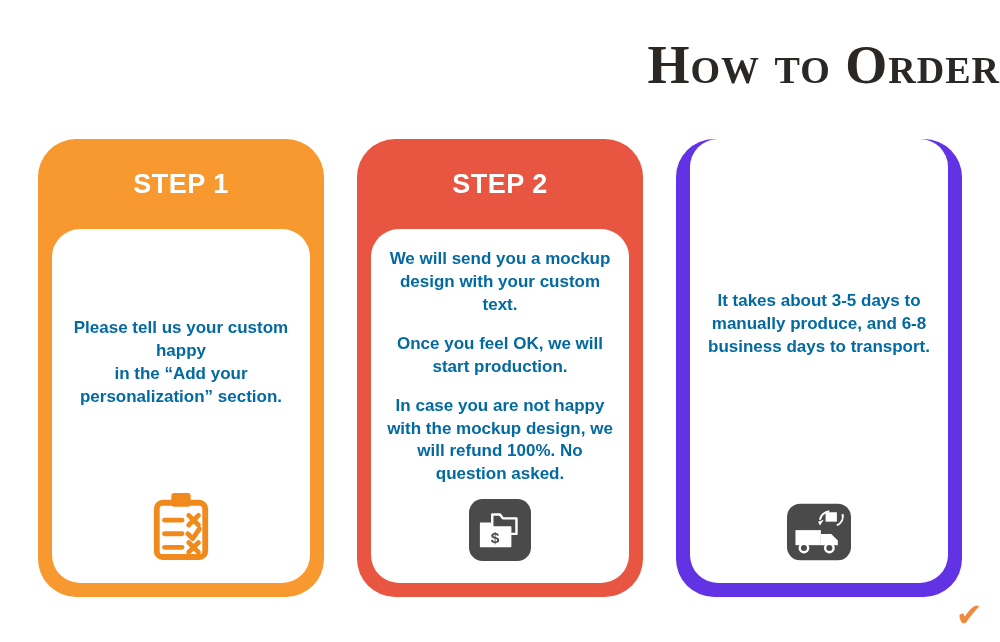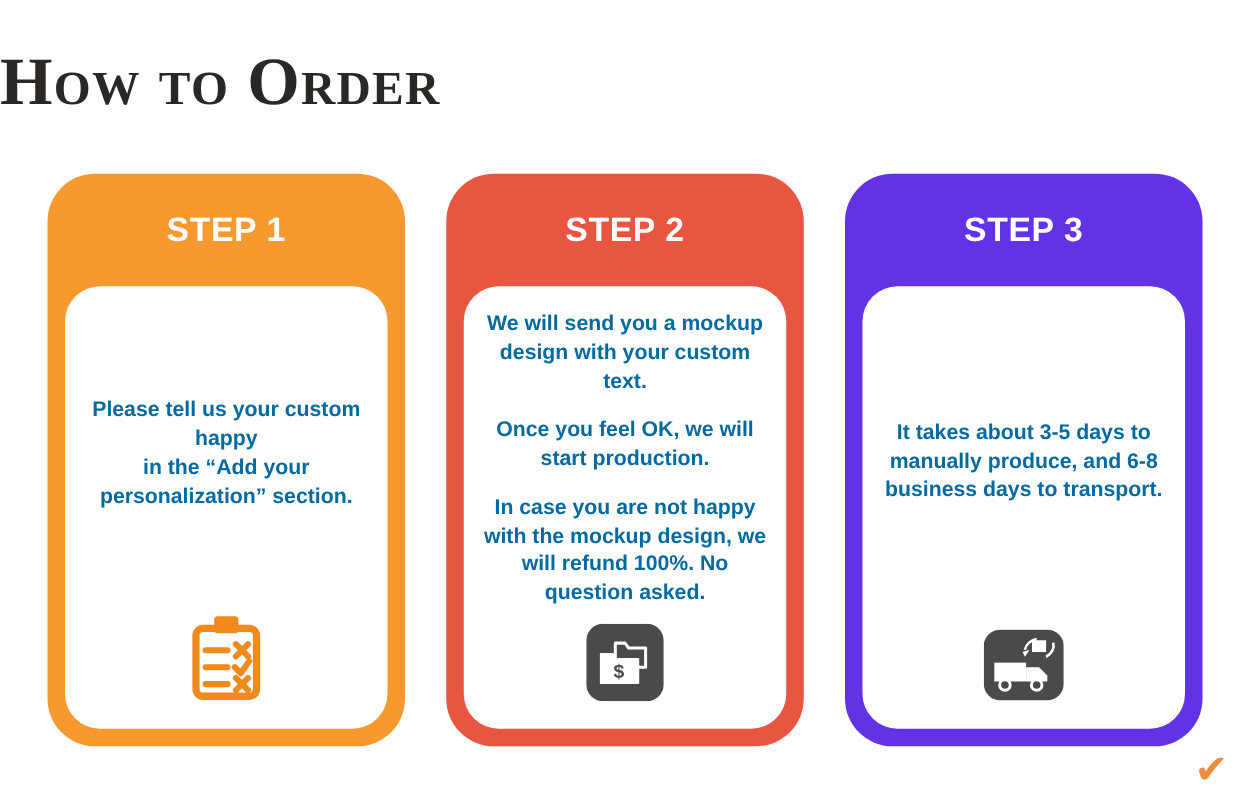--- a/index.html
+++ b/index.html
@@ -6,21 +6,21 @@
   html, body { margin: 0; padding: 0; }
   body {
     width: 1000px; height: 642px;
     background: #ffffff;
     font-family: "Liberation Sans", "DejaVu Sans", sans-serif;
     position: relative;
     overflow: hidden;
   }
   .title {
     margin: 34px 0 0;
-    text-align: left;
+    text-align: right;
     font-family: "Liberation Serif", "DejaVu Serif", serif;
     font-variant: small-caps;
     font-weight: 700;
     font-size: 54px;
     letter-spacing: 1px;
     color: #2b2724;
     line-height: 1.15;
   }
   .cards {
     display: flex;
@@ -156,23 +156,20 @@
             <rect x="0" y="0" width="64" height="64" rx="14" fill="#4A4A4A"></rect>
             <path d="M24 16 l8 0 3 4 14 0 0 16 -25 0 z" fill="none" stroke="#ffffff" stroke-width="2.5" stroke-linejoin="round"></path>
             <path d="M12 25 l10 0 3 4 18 0 0 20 -31 0 z" fill="#ffffff" stroke="#ffffff" stroke-width="1.5" stroke-linejoin="round"></path>
             <text x="27" y="45" text-anchor="middle" font-size="16" font-weight="bold" fill="#4A4A4A" font-family="Liberation Sans, DejaVu Sans, sans-serif">$</text>
           </svg>
         </div>
       </div>
     </section>
 
     <section class="card" style="background: rgb(98, 51, 228);">
-      <div class="card-header">
-        <span class="step-label">STEP 3</span>
-      </div>
       <div class="card-body">
         <div class="card-text">
           <div class="inner">
             <p>It takes about 3-5 days to manually produce, and 6-8 business days to transport.</p>
           </div>
         </div>
         <div class="card-icon">
           <svg width="64" height="58" viewBox="0 0 68 60" aria-hidden="true">
             <rect x="0" y="0" width="68" height="60" rx="14" fill="#4A4A4A"></rect>
             <rect x="41" y="9" width="12" height="10" fill="#ffffff"></rect>

